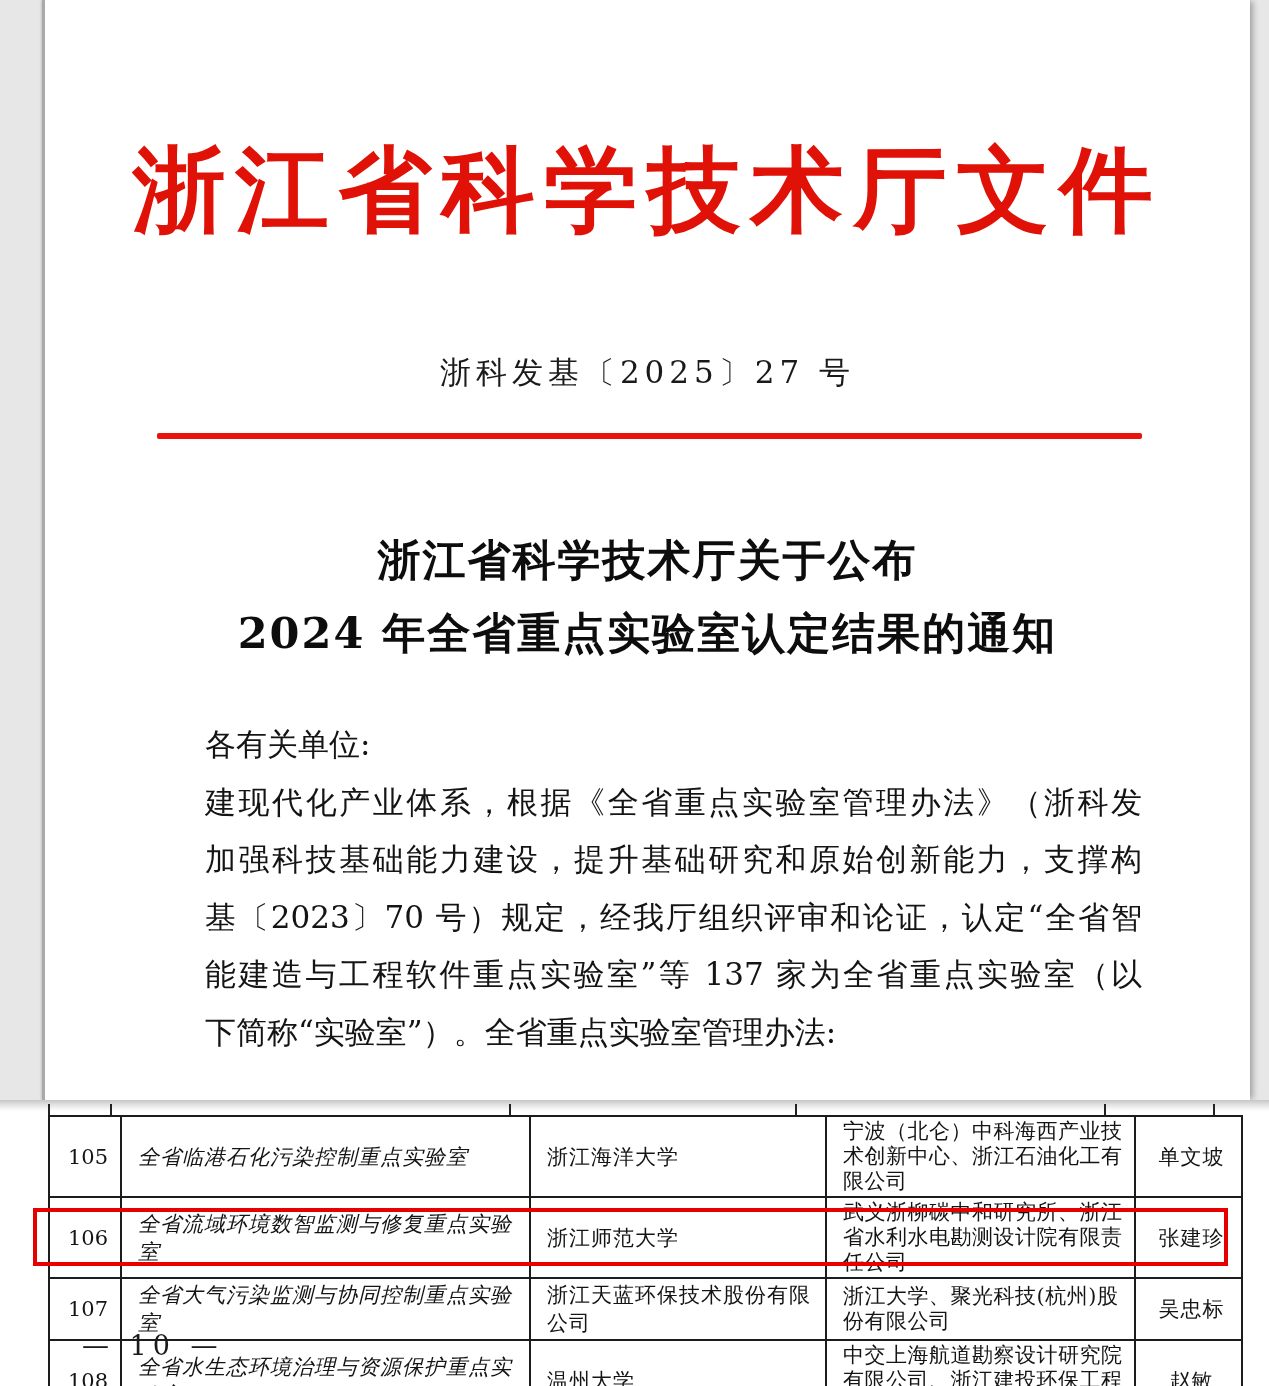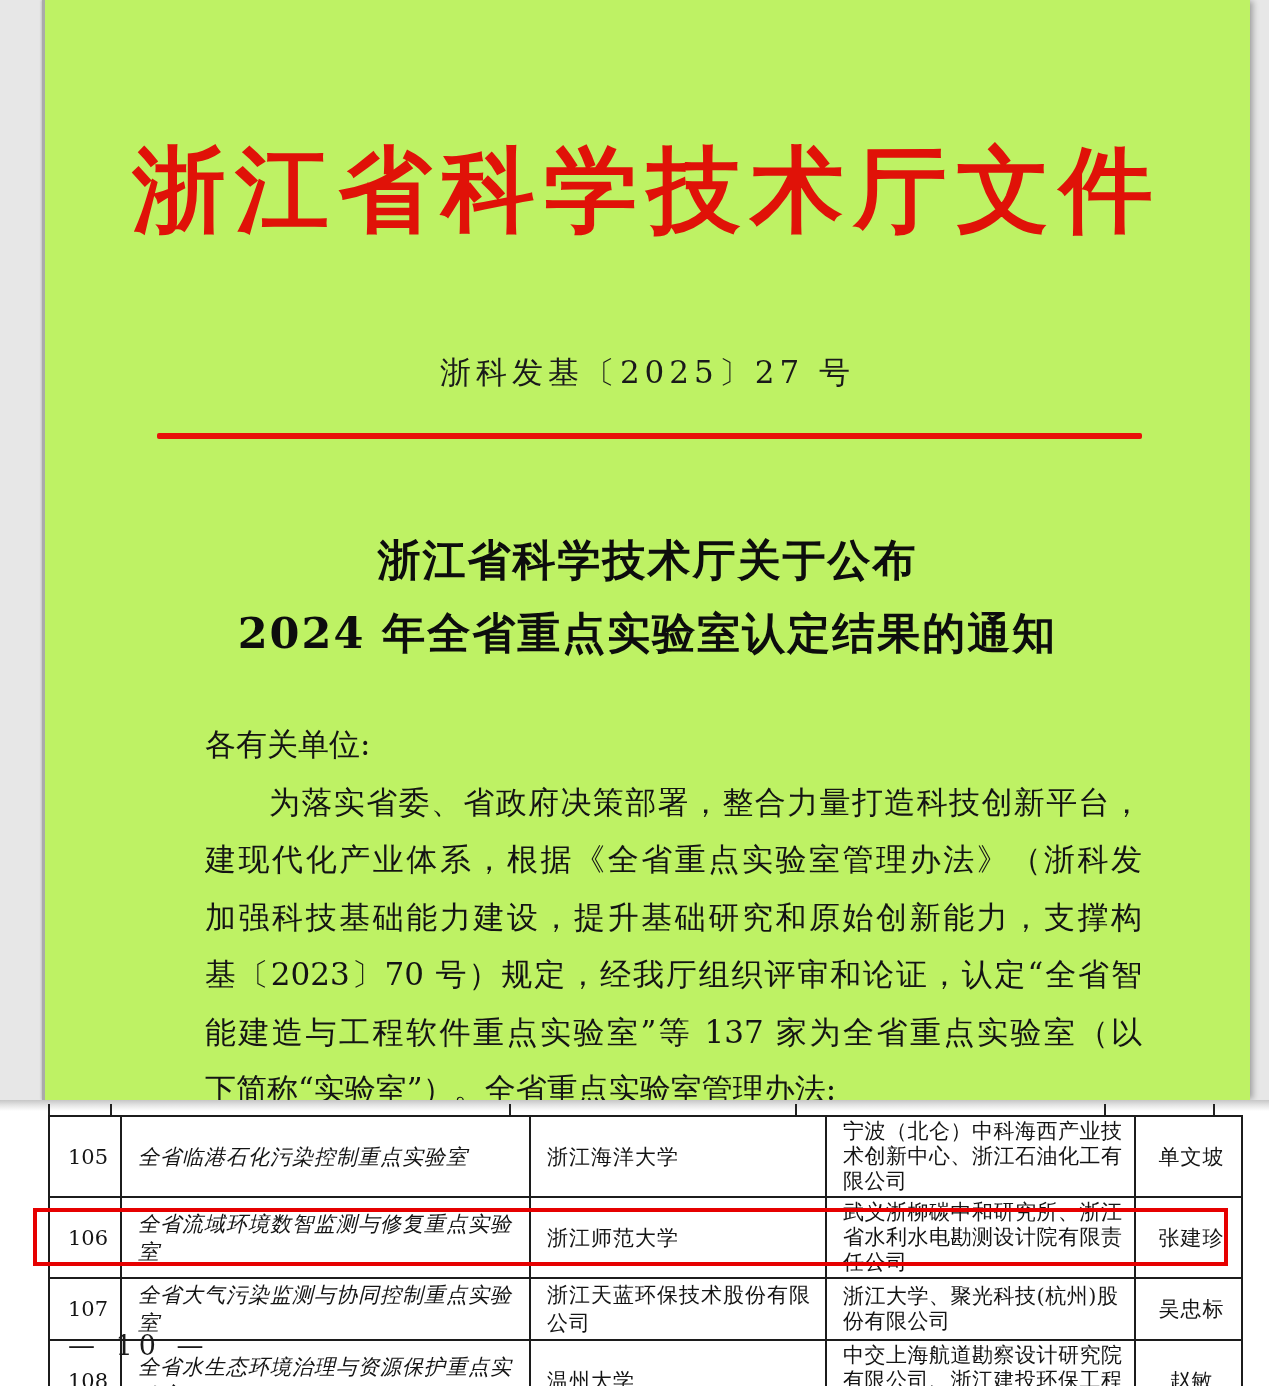--- a/index.html
+++ b/index.html
@@ -7,21 +7,21 @@
     width:1269px;height:1386px;
     background:#e9e9e9;
     font-family:"DejaVu Serif","Liberation Serif",serif;
     color:#111;
     overflow:hidden;
   }
   
   .doc-section{position:relative;width:1269px;height:1100px;background:#e7e7e7;}
   .page{
     position:absolute;left:42px;top:0;width:1205px;height:1100px;
-    background:#bef264;
+    background:#ffffff;
     border-left:3px solid #aaaaaa;
     box-shadow:4px 0 6px -1px rgba(0,0,0,0.30), -1px 0 2px rgba(0,0,0,0.15);
   }
   .letterhead{
     position:absolute;left:0;top:128px;width:100%;
     text-align:center;
     font-size:93px;font-weight:900;letter-spacing:10px;
     color:#e01208;white-space:nowrap;
   }
   .doc-number{
@@ -71,21 +71,21 @@
   td.c-lab{width:381px;letter-spacing:1px;font-style:italic;}
   td.c-inst{width:268px;letter-spacing:1px;}
   td.c-part{width:281px;font-size:20.5px;line-height:25px;letter-spacing:0.5px;}
   td.c-dir{width:79px;text-align:center;padding:2px 0;letter-spacing:1px;}
   tr.r-105{height:50px;} tr.r-106{height:47px;} tr.r-107{height:52px;} tr.r-108{height:49px;}
   .highlight-box{
     position:absolute;left:33px;top:108px;width:1187px;height:50px;
     border:4px solid #e60000;background:transparent;pointer-events:none;
   }
   .page-number{
-    position:absolute;left:68px;top:230px;
+    position:absolute;left:82px;top:230px;
     font-size:27px;letter-spacing:6px;color:#1a1a1a;
   }
 </style>
 </head>
 <body>
 
 <div class="doc-section">
   <div class="page">
 
     <div class="letterhead">浙江省科学技术厅文件</div>
@@ -94,21 +94,20 @@
 
     <div class="red-rule"></div>
 
     <div class="notice-title">
       <div>浙江省科学技术厅关于公布</div>
       <div>2024 年全省重点实验室认定结果的通知</div>
     </div>
 
     <div class="body-block">
       <div class="body-line salutation">各有关单位:</div>
-      <div class="body-line indent">为落实省委、省政府决策部署，整合力量打造科技创新平台，</div>
       <div class="body-line">建现代化产业体系，根据《全省重点实验室管理办法》（浙科发</div>
       <div class="body-line">加强科技基础能力建设，提升基础研究和原始创新能力，支撑构</div>
       <div class="body-line">基〔2023〕70 号）规定，经我厅组织评审和论证，认定“全省智</div>
       <div class="body-line">能建造与工程软件重点实验室”等 137 家为全省重点实验室（以</div>
       <div class="body-line para-end">下简称“实验室”）。全省重点实验室管理办法:</div>
     </div>
 
   </div>
 </div>
 

